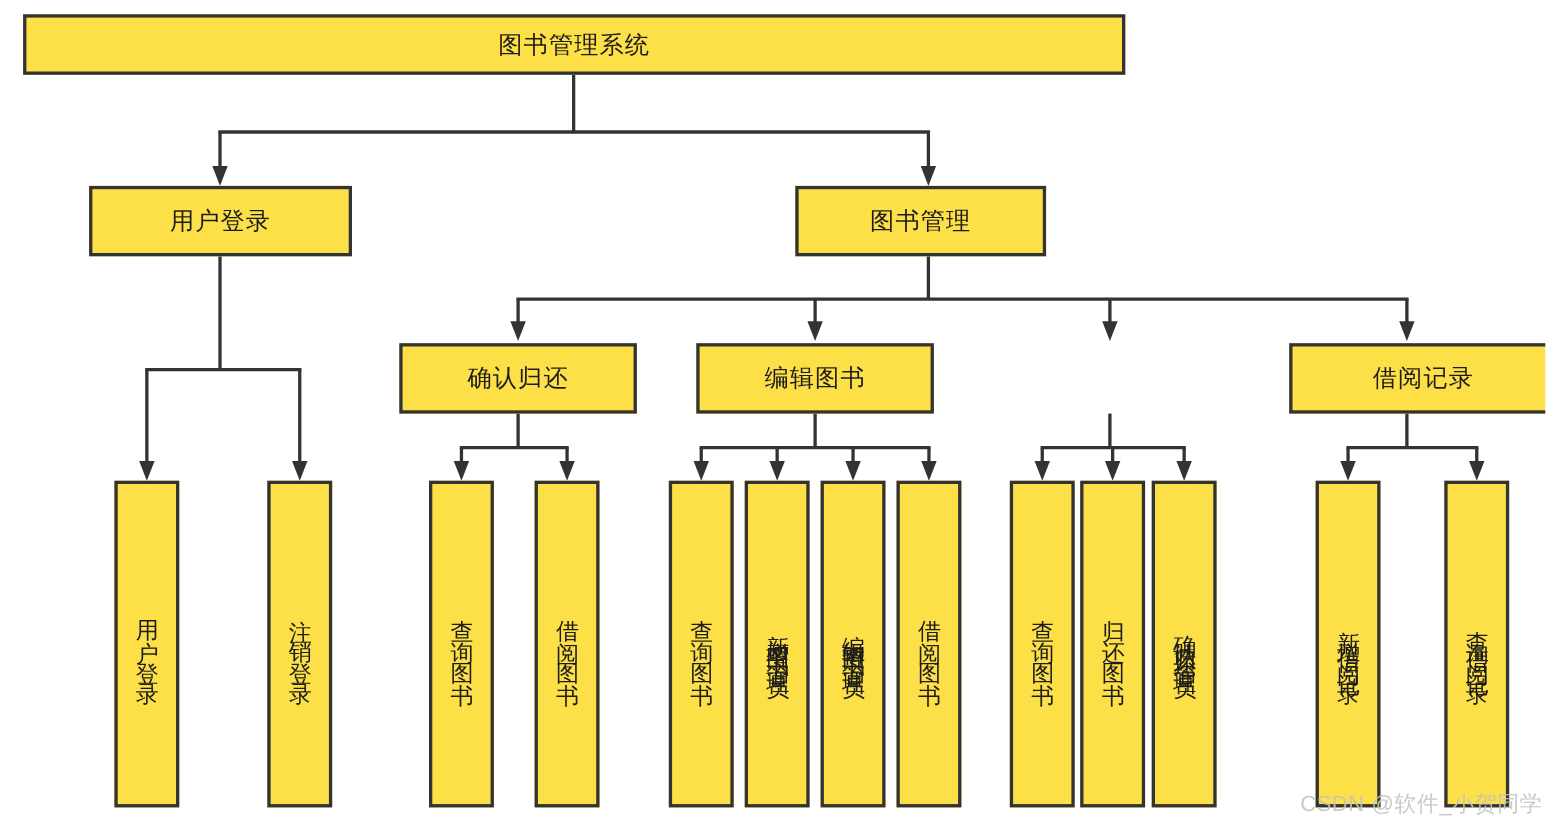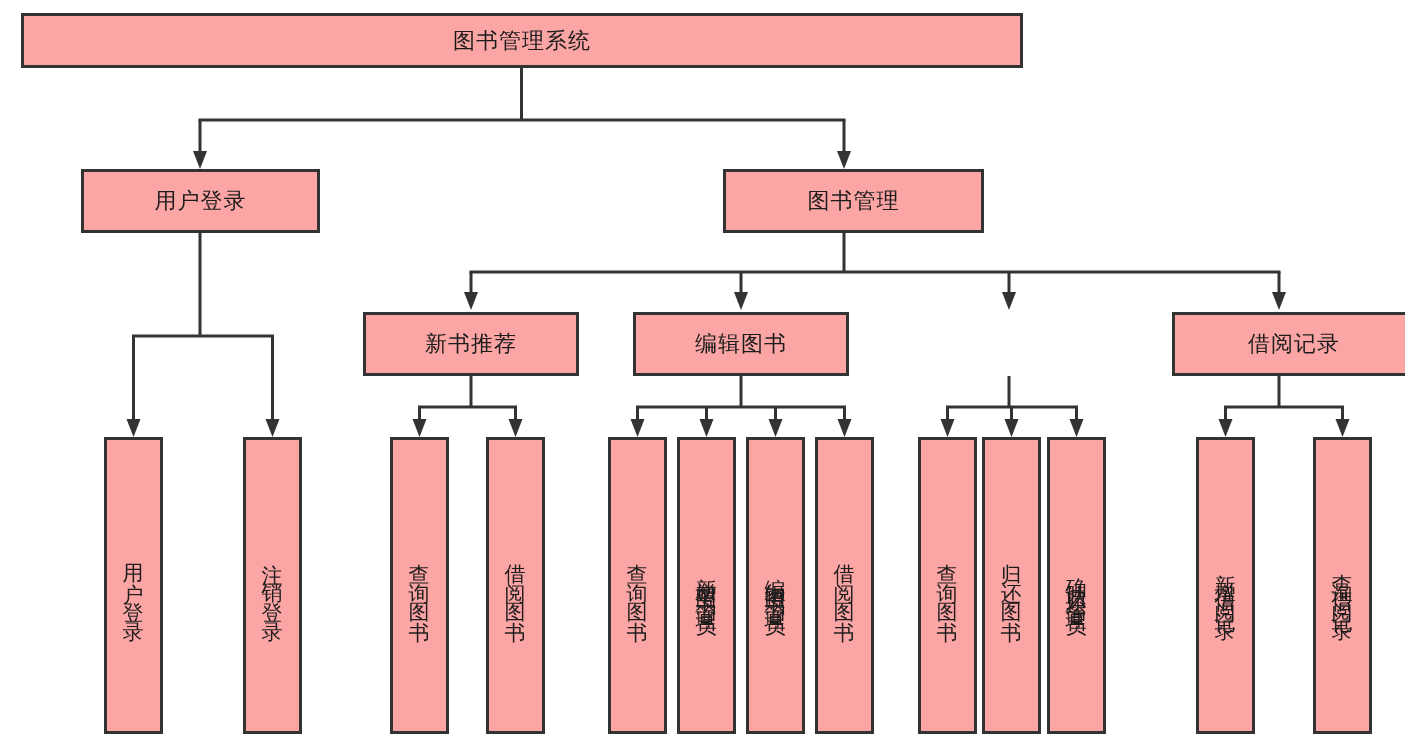--- a/index.html
+++ b/index.html
@@ -17,21 +17,21 @@
   }
   .edges {
     position: absolute;
     left: 0;
     top: 0;
   }
   .node {
     position: absolute;
     box-sizing: border-box;
     border: 3px solid #333333;
-    background: #fca5a5;
+    background: #fde047;
     display: flex;
     align-items: center;
     justify-content: center;
     color: #1c1c1c;
   }
   .h-label {
     font-size: 22px;
     letter-spacing: 1px;
     white-space: nowrap;
   }
@@ -134,26 +134,26 @@
     </g>
   </svg>
 
   <div class="node" style="left:21px; top:13px; width:1002px; height:55px;">
     <span class="h-label">图书管理系统</span>
   </div>
 
   <div class="node" style="left:81px; top:169px; width:239px; height:64px;">
     <span class="h-label">用户登录</span>
   </div>
-  <div class="node" style="left:723px; top:169px; width:261px; height:64px;">
+  <div class="node" style="left:723px; top:169px; width:228px; height:64px;">
     <span class="h-label">图书管理</span>
   </div>
 
   <div class="node" style="left:363px; top:312px; width:216px; height:64px;">
-    <span class="h-label">新书推荐</span>
+    <span class="h-label">确认归还</span>
   </div>
   <div class="node" style="left:633px; top:312px; width:216px; height:64px;">
     <span class="h-label">编辑图书</span>
   </div>
   <div class="node" style="left:1172px; top:312px; width:244px; height:64px;text-align:right;">
     <span class="h-label">借阅记录</span>
   </div>
 
   <div class="node" style="left:104px; top:437px; width:59px; height:297px;">
     <span class="v-label" style="letter-spacing: 0.92em;">用户登录</span>
@@ -192,14 +192,15 @@
     <span class="v-label" style="letter-spacing: 0.26em;">确认归还（管理员）</span>
   </div>
 
   <div class="node" style="left:1196px; top:437px; width:59px; height:297px;">
     <span class="v-label" style="letter-spacing: 0.45em;">新增借阅记录</span>
   </div>
   <div class="node" style="left:1313px; top:437px; width:59px; height:297px;">
     <span class="v-label" style="letter-spacing: 0.45em;">查询借阅记录</span>
   </div>
 
+  <div class="watermark">CSDN @软件_小贺同学</div>
 
 </div>
 
 </body></html>

